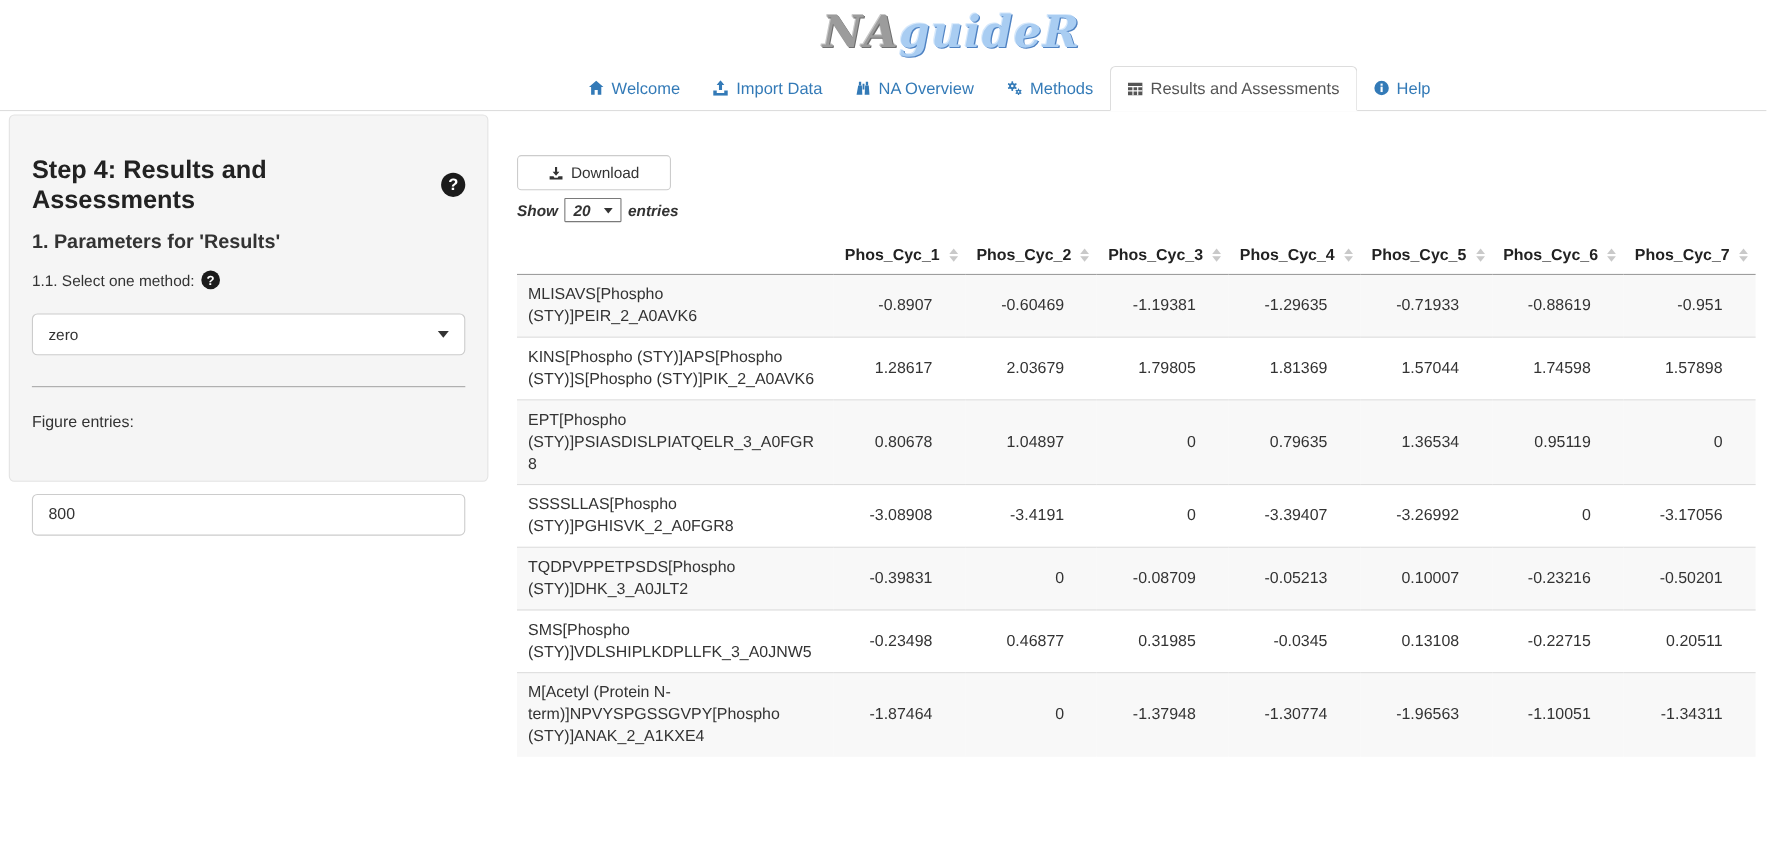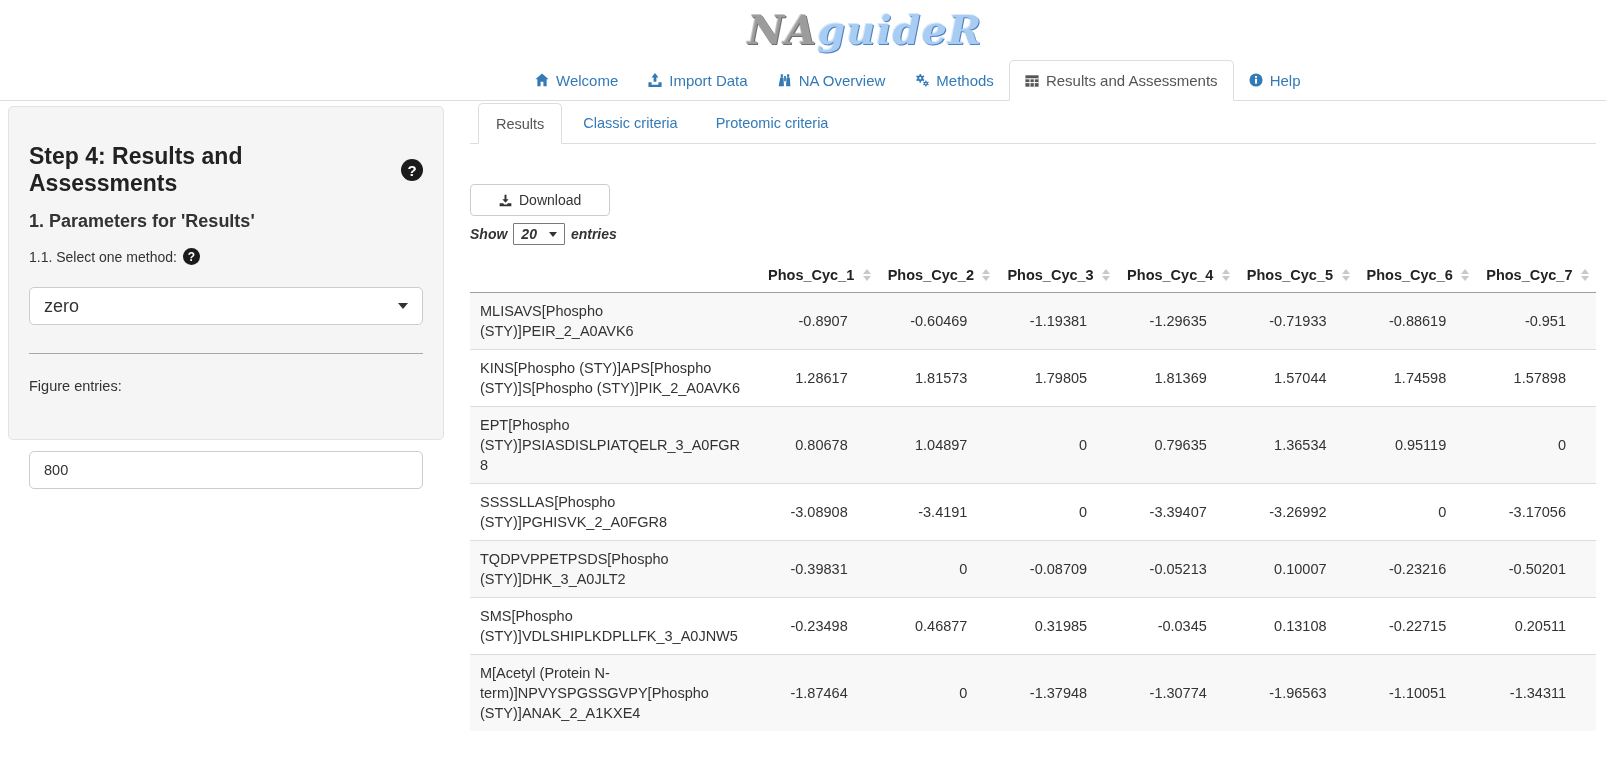--- a/index.html
+++ b/index.html
@@ -28,21 +28,21 @@
     background: #f5f5f5; border: 1px solid #e3e3e3; border-radius: 5px; padding: 20px; }
   .step-title { font-size: 23px; font-weight: bold; color: #222; margin-top: 16px; display: flex; align-items: center; gap: 8px; }
   .step-sub { font-size: 18px; font-weight: bold; color: #333; margin-top: 14px; }
   .method-label { font-size: 14px; margin-top: 16px; display: flex; align-items: center; gap: 6px; }
   .qcircle { display: inline-flex; align-items: center; justify-content: center;
     width: 22px; height: 22px; border-radius: 50%; background: #1b1b1b; color: #fff;
     font-weight: bold; font-size: 15px; flex: 0 0 auto; }
   .qcircle.small { width: 17px; height: 17px; font-size: 12px; }
   .selectize { margin-top: 22px; height: 38px; background: #fff; border: 1px solid #ccc;
     border-radius: 5px; display: flex; align-items: center; justify-content: space-between;
-    padding: 6px 14px; font-size: 18px; cursor: pointer; }
+    padding: 6px 14px; font-size: 14px; cursor: pointer; }
   .caret-down { width: 0; height: 0; border-left: 5px solid transparent;
     border-right: 5px solid transparent; border-top: 6px solid #333; }
   .sidebar hr { border: none; border-top: 1px solid #a9a9a9; margin: 28px 0 24px 0; }
   .fh-label { font-size: 14.5px; font-weight: normal; display: block; margin-bottom: 10px; }
   .fh-input { width: 100%; height: 38px; border: 1px solid #ccc; border-radius: 5px;
     padding: 0 14px; font-size: 14.5px; color: #333; font-family: inherit; background: #fff; margin-top: 47px; }
 
   
   .main { margin-left: 470px; padding-right: 10px; }
   .subtabs { display: flex; align-items: stretch; height: 41px; border-bottom: 1px solid #ddd;
@@ -163,25 +163,20 @@
     <div class="selectize">
       <span>zero</span>
       <span class="caret-down"></span>
     </div>
     <hr>
     <label class="fh-label">Figure entries:</label>
     <input class="fh-input" type="text" value="800" style="">
   </aside>
 
   <main class="main">
-    <div class="subtabs">
-      <a class="subtab active">Results</a>
-      <a class="subtab">Classic criteria</a>
-      <a class="subtab">Proteomic criteria</a>
-    </div>
 
     <button class="download-btn">
       <svg viewBox="0 0 16 16">
           <path d="M6.8 1h2.4v5.4h2.6L8 10.8 4.2 6.4h2.6z"></path>
           <path d="M0.8 11.4h4.4l1 1.6h3.6l1-1.6h4.4V15H0.8z"></path>
         </svg>
       <span>Download</span>
     </button>
 
     <div class="show-row">
@@ -244,21 +239,21 @@
             <td>-0.60469</td>
             <td>-1.19381</td>
             <td>-1.29635</td>
             <td>-0.71933</td>
             <td>-0.88619</td>
             <td>-0.951</td>
           </tr>
           <tr>
             <td class="name-cell">KINS[Phospho (STY)]APS[Phospho (STY)]S[Phospho (STY)]PIK_2_A0AVK6</td>
             <td>1.28617</td>
-            <td>1.81573</td>
+            <td>2.03679</td>
             <td>1.79805</td>
             <td>1.81369</td>
             <td>1.57044</td>
             <td>1.74598</td>
             <td>1.57898</td>
           </tr>
           <tr>
             <td class="name-cell">EPT[Phospho (STY)]PSIASDISLPIATQELR_3_A0FGR8</td>
             <td>0.80678</td>
             <td>1.04897</td>

